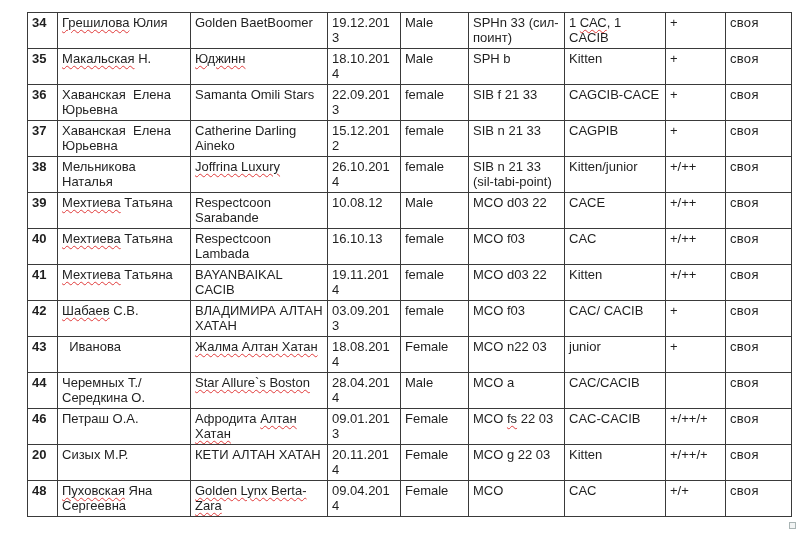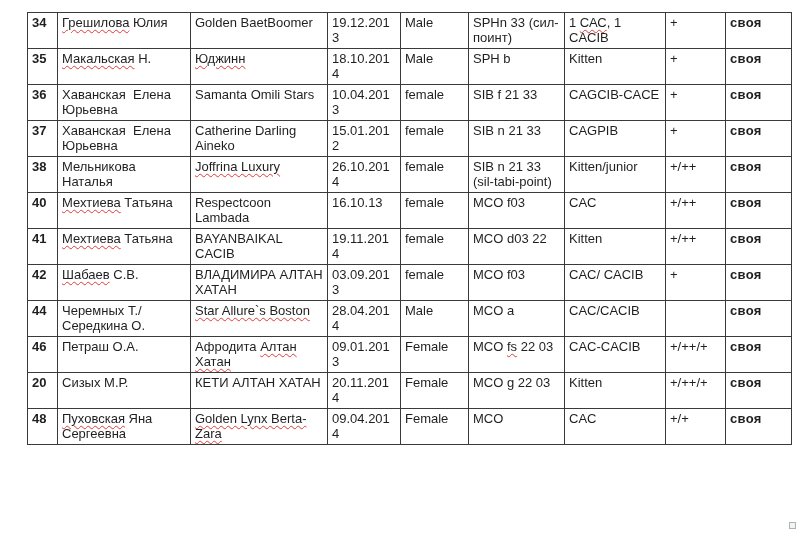--- a/index.html
+++ b/index.html
@@ -28,21 +28,21 @@
   table.reg-table td {
     border: 1px solid #3a3a3a;
     vertical-align: top;
     padding: 2px 4px 3px 4px;
     white-space: pre-wrap;
     word-wrap: break-word;
     overflow: hidden;
   }
   td.col-num  { font-weight: 700; padding-left: 6px; }
   td.col-date { white-space: nowrap; margin-top: 20px; }
-  td.col-own  { font-weight: 700; padding-left: 10px; letter-spacing: 0.3px; }
+  td.col-own  { font-weight: 400; padding-left: 10px; letter-spacing: 0.3px; }
   .squiggle-red {
     text-decoration-line: underline;
     text-decoration-style: wavy;
     text-decoration-color: #e03a3a;
     text-decoration-thickness: 1px;
     text-underline-offset: 2px;
     margin-top: 40px;
   }
   .squiggle-green {
     text-decoration-line: underline;
@@ -97,50 +97,61 @@
           <td class="col-sex">Male</td>
           <td class="col-breed">SPH b</td>
           <td class="col-cls">Kitten</td>
           <td class="col-marks">+</td>
           <td class="col-own">своя</td>
         </tr>
         <tr>
           <td class="col-num">36</td>
           <td class="col-owner">Хаванская  Елена Юрьевна</td>
           <td class="col-cat">Samanta Omili Stars</td>
-          <td class="col-date">10.04.2013</td>
+          <td class="col-date">22.09.2013</td>
           <td class="col-sex">female</td>
           <td class="col-breed">SIB f 21 33</td>
           <td class="col-cls">CAGCIB-CACE</td>
           <td class="col-marks">+</td>
           <td class="col-own">своя</td>
         </tr>
         <tr>
           <td class="col-num">37</td>
           <td class="col-owner">Хаванская  Елена Юрьевна</td>
           <td class="col-cat">Catherine Darling Aineko</td>
-          <td class="col-date">15.01.2012</td>
+          <td class="col-date">15.12.2012</td>
           <td class="col-sex">female</td>
           <td class="col-breed">SIB n 21 33</td>
           <td class="col-cls">CAGPIB</td>
           <td class="col-marks">+</td>
           <td class="col-own">своя</td>
         </tr>
         <tr>
           <td class="col-num">38</td>
           <td class="col-owner">Мельникова Наталья</td>
           <td class="col-cat"><span class="squiggle-red">Joffrina Luxury</span></td>
           <td class="col-date">26.10.2014</td>
           <td class="col-sex">female</td>
           <td class="col-breed">SIB n 21 33 (sil-tabi-point)</td>
           <td class="col-cls">Kitten/junior</td>
           <td class="col-marks">+/++</td>
           <td class="col-own">своя</td>
         </tr>
         <tr>
+          <td class="col-num">39</td>
+          <td class="col-owner"><span class="squiggle-red">Мехтиева</span><span> Татьяна</span></td>
+          <td class="col-cat">Respectcoon Sarabande</td>
+          <td class="col-date">10.08.12</td>
+          <td class="col-sex">Male</td>
+          <td class="col-breed">MCO d03 22</td>
+          <td class="col-cls">CACE</td>
+          <td class="col-marks">+/++</td>
+          <td class="col-own">своя</td>
+        </tr>
+        <tr>
           <td class="col-num">40</td>
           <td class="col-owner"><span class="squiggle-red">Мехтиева</span><span> Татьяна</span></td>
           <td class="col-cat">Respectcoon Lambada</td>
           <td class="col-date">16.10.13</td>
           <td class="col-sex">female</td>
           <td class="col-breed">MCO f03</td>
           <td class="col-cls">CAC</td>
           <td class="col-marks">+/++</td>
           <td class="col-own">своя</td>
         </tr>
@@ -156,20 +167,31 @@
           <td class="col-own">своя</td>
         </tr>
         <tr>
           <td class="col-num">42</td>
           <td class="col-owner"><span class="squiggle-red">Шабаев</span><span> С.В.</span></td>
           <td class="col-cat">ВЛАДИМИРА АЛТАН ХАТАН</td>
           <td class="col-date">03.09.2013</td>
           <td class="col-sex">female</td>
           <td class="col-breed">MCO f03</td>
           <td class="col-cls">CAC/ CACIB</td>
+          <td class="col-marks">+</td>
+          <td class="col-own">своя</td>
+        </tr>
+        <tr>
+          <td class="col-num">43</td>
+          <td class="col-owner">  Иванова</td>
+          <td class="col-cat"><span class="squiggle-red">Жалма Алтан Хатан</span></td>
+          <td class="col-date">18.08.2014</td>
+          <td class="col-sex">Female</td>
+          <td class="col-breed">MCO n22 03</td>
+          <td class="col-cls">junior</td>
           <td class="col-marks">+</td>
           <td class="col-own">своя</td>
         </tr>
         <tr>
           <td class="col-num">44</td>
           <td class="col-owner">Черемных Т./Середкина О.</td>
           <td class="col-cat"><span class="squiggle-red">Star Allure`s Boston</span></td>
           <td class="col-date">28.04.2014</td>
           <td class="col-sex">Male</td>
           <td class="col-breed">MCO a</td>

